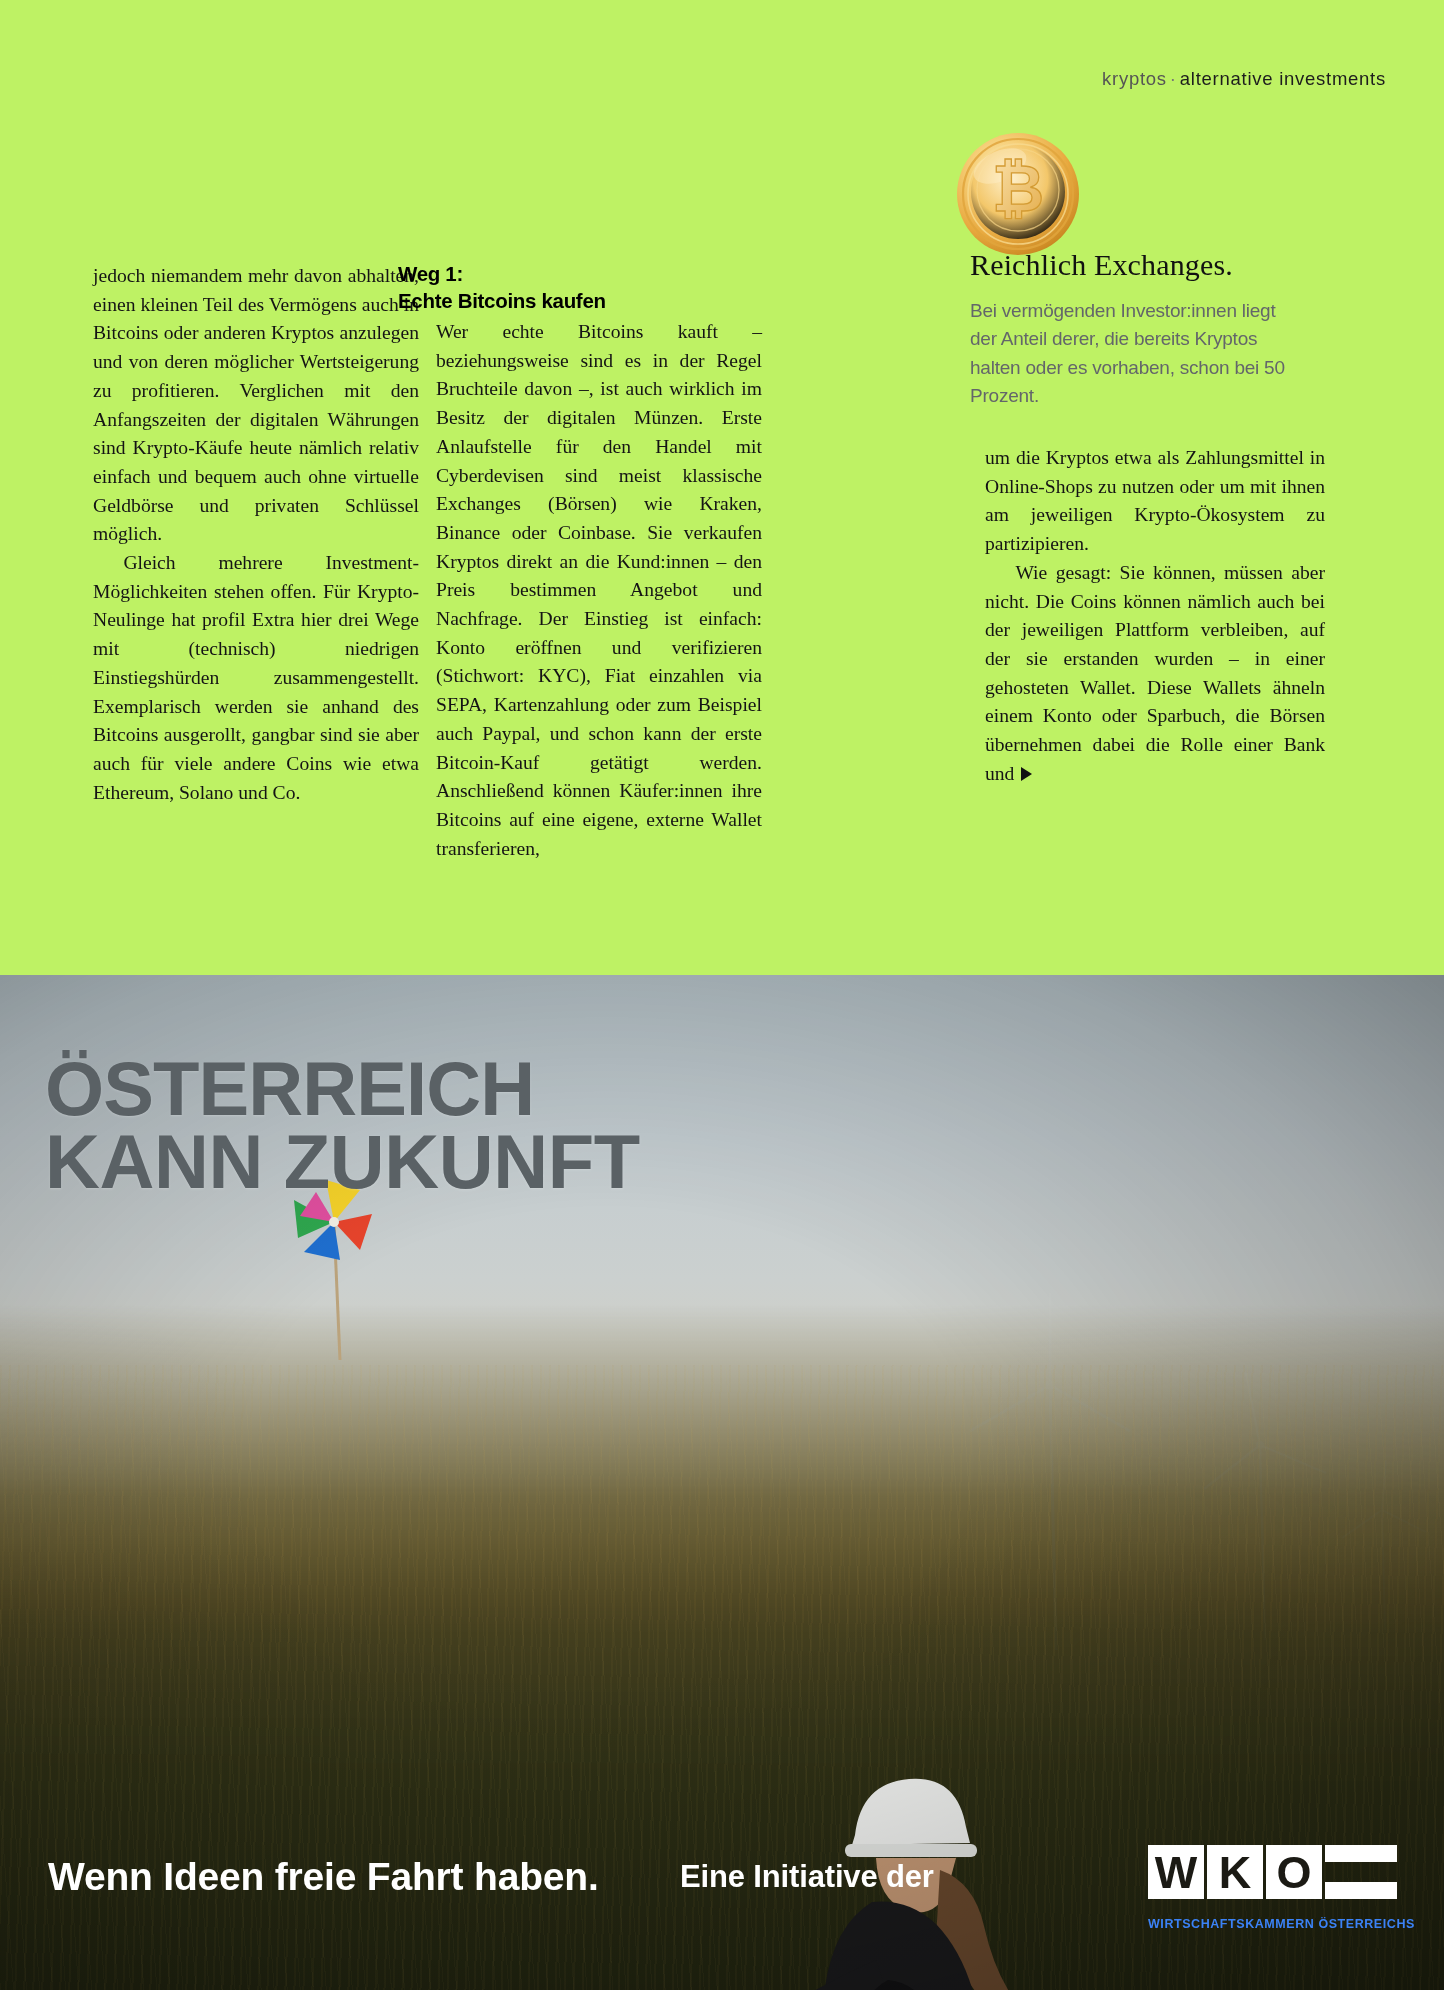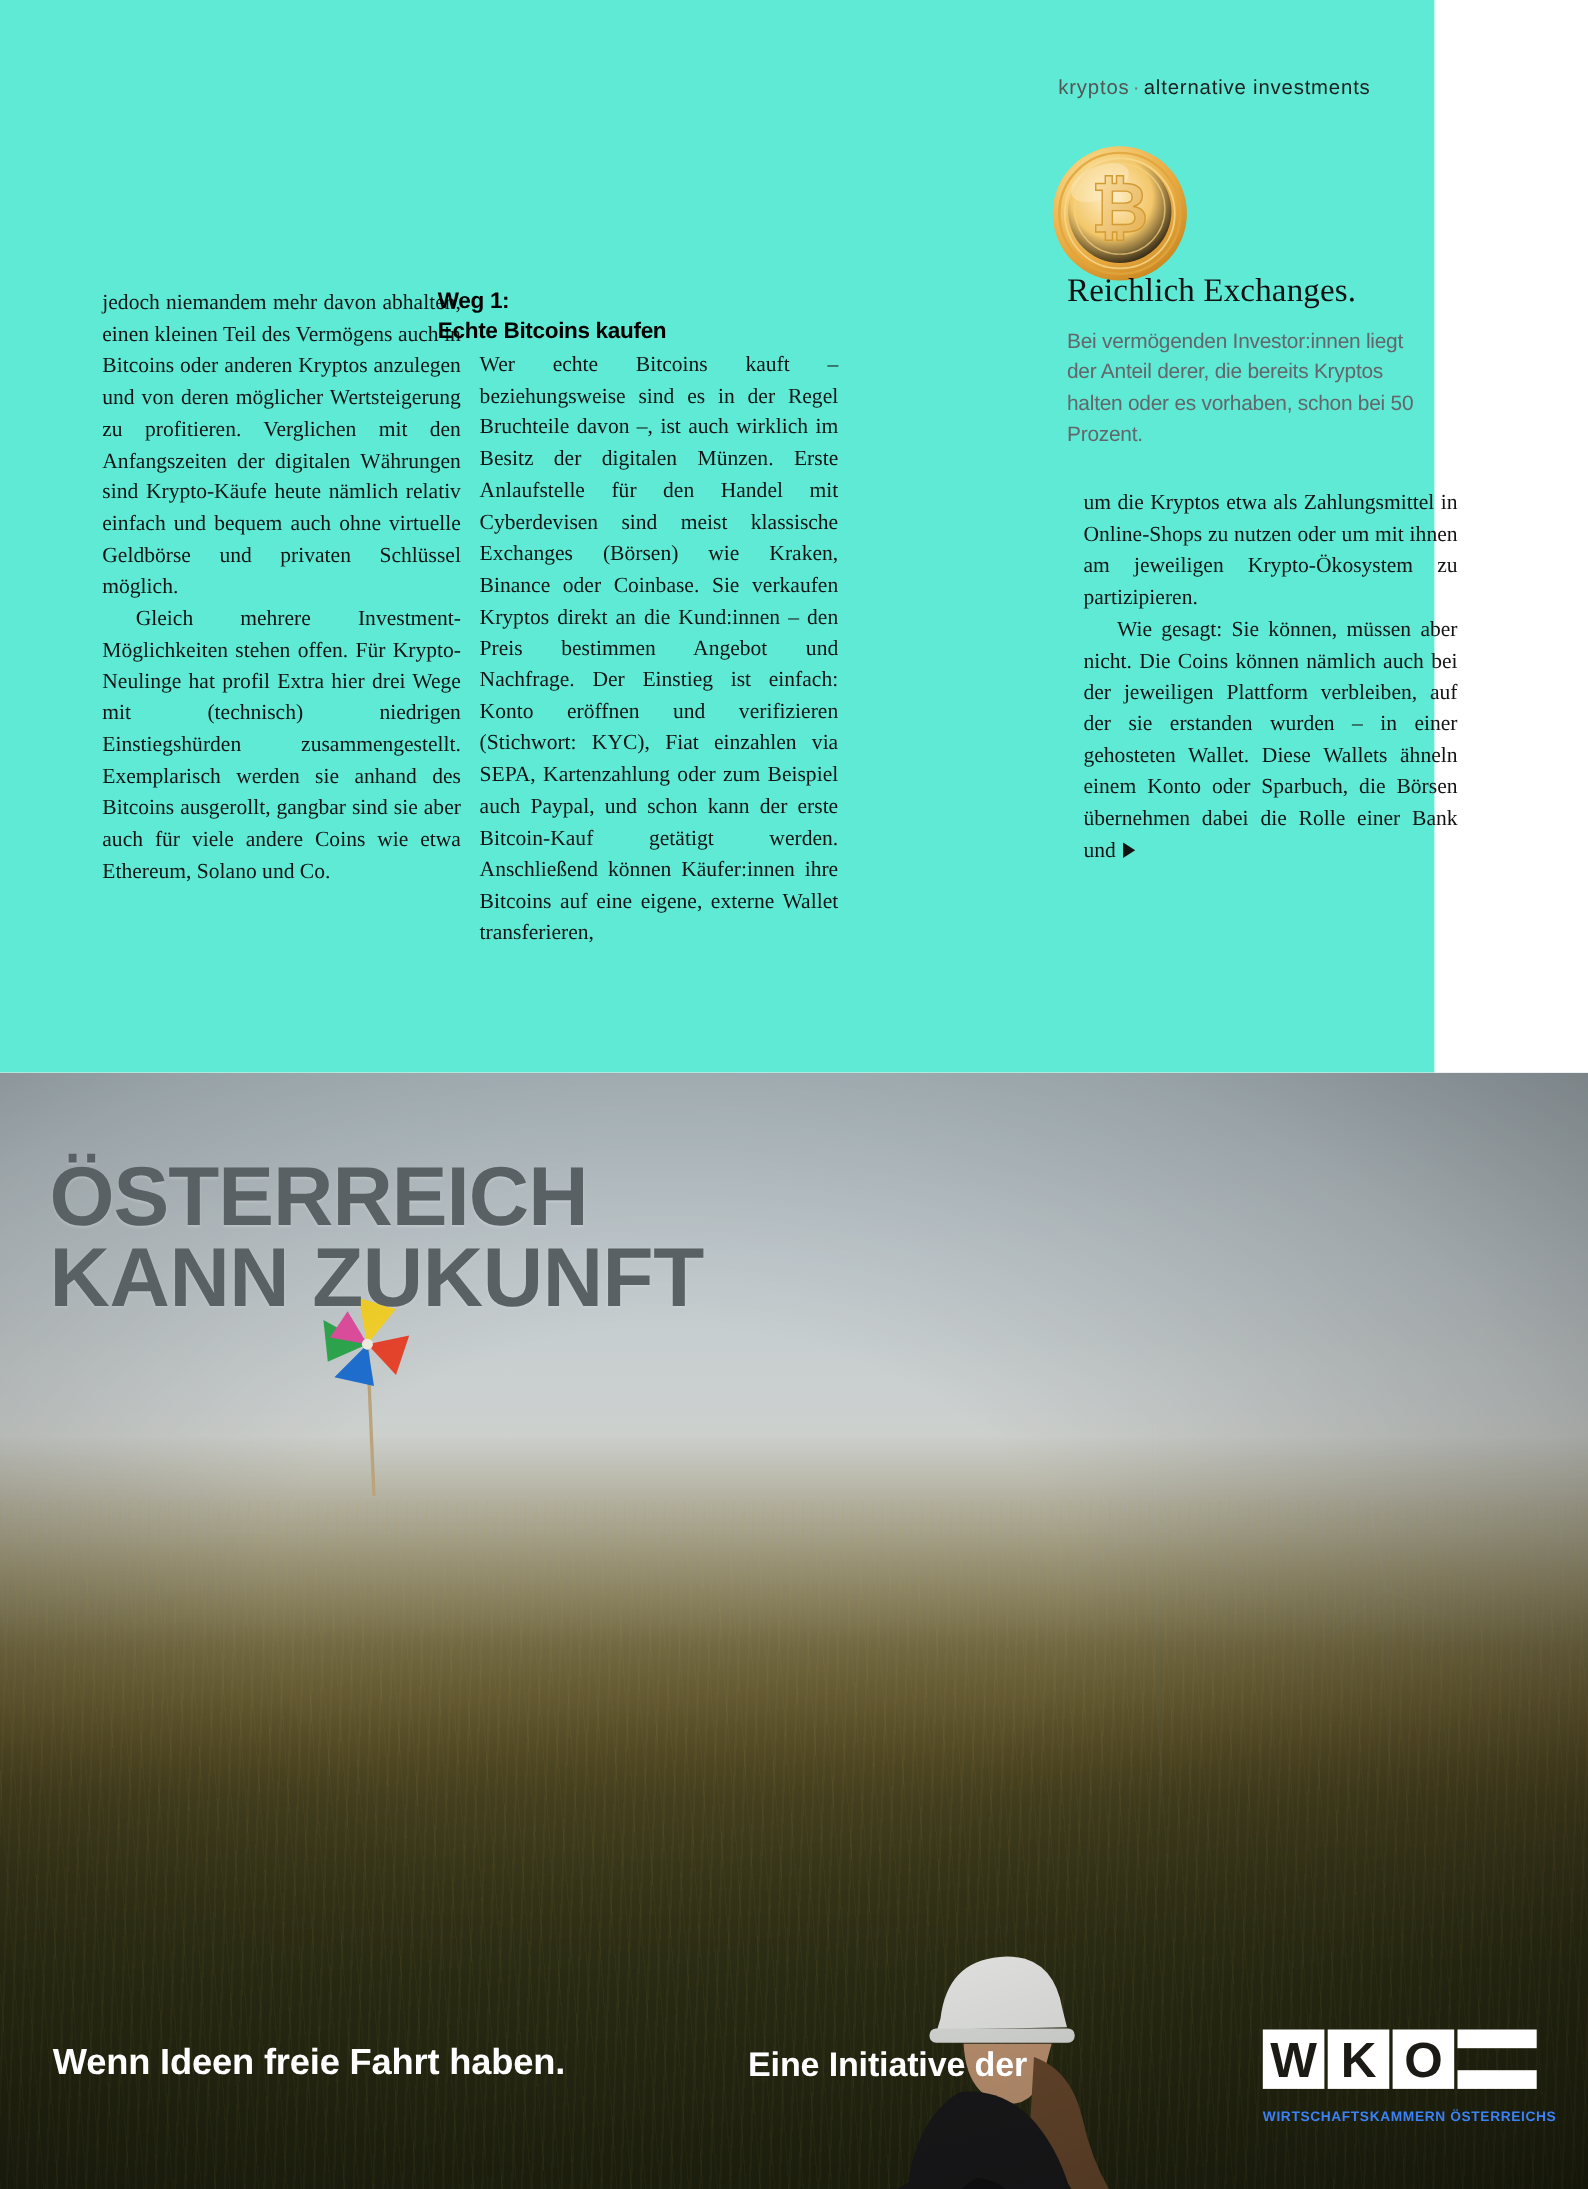--- a/index.html
+++ b/index.html
@@ -12,23 +12,23 @@
     height: 1990px;
     position: relative;
     font-family: "Liberation Serif", serif;
     overflow: hidden;
   }
 
   
   .page-top {
     position: absolute;
     left: 0; top: 0;
-    width: 1304px;
+    width: 1444px;
     height: 975px;
-    background: #5eead4;
+    background: #bef264;
   }
 
   .running-head {
     position: absolute;
     right: 58px;
     top: 68px;
     font-family: "Liberation Sans", sans-serif;
     font-size: 18.5px;
     letter-spacing: 0.04em;
     color: #2b2b2b;
@@ -179,21 +179,21 @@
     text-shadow: 0 1px 2px rgba(255,255,255,0.18);
   }
   .ad-headline .hl2 { letter-spacing: -0.005em; }
 
   .ad-tagline {
     position: absolute;
     left: 48px;
     top: 880px;
     font-family: "Liberation Sans", sans-serif;
     font-weight: bold;
-    font-size: 33px;
+    font-size: 39px;
     color: #ffffff;
     letter-spacing: -0.005em;
   }
   .ad-initiative {
     position: absolute;
     left: 680px;
     top: 884px;
     font-family: "Liberation Sans", sans-serif;
     font-weight: bold;
     font-size: 31px;

